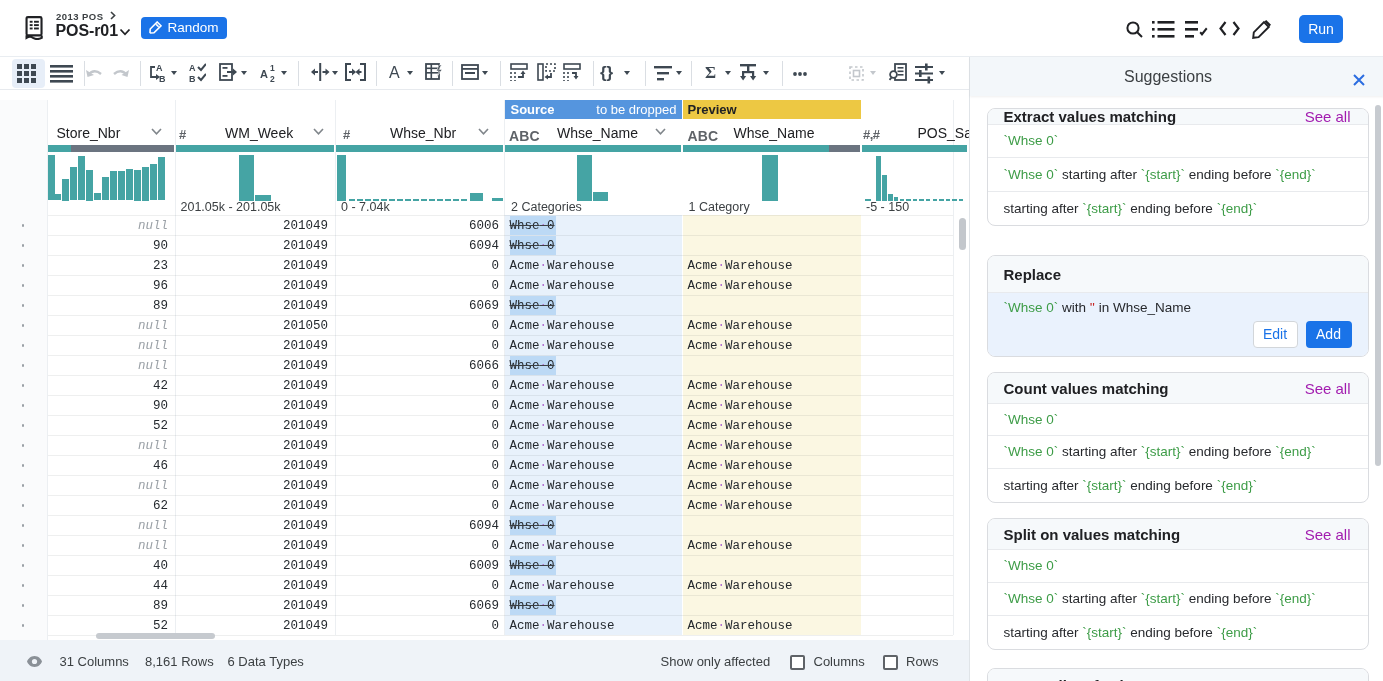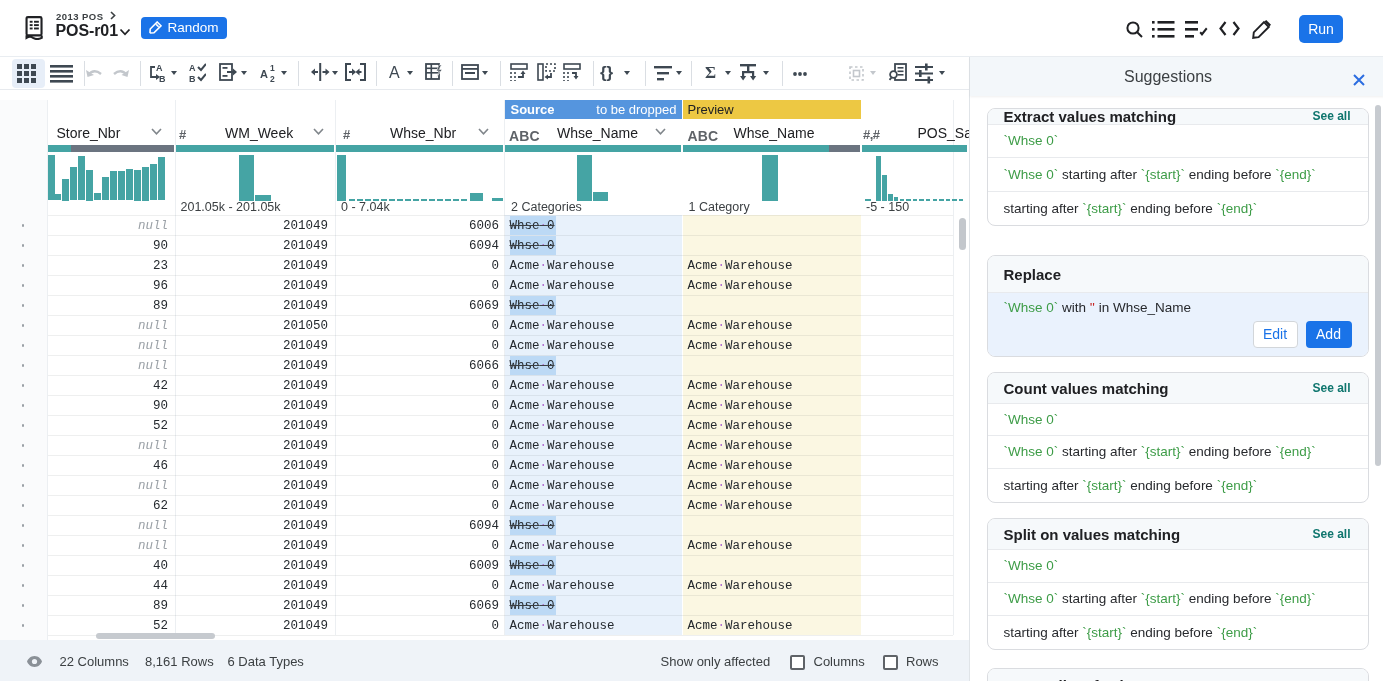--- a/index.html
+++ b/index.html
@@ -57,21 +57,21 @@
 .bbt { position:absolute; top:0; height:41px; line-height:43px; font-size:13px; color:#3c4043; }
 .cbx { position:absolute; top:655px; width:14.5px; height:14.5px; border:2px solid #5f6368; border-radius:2px; background:#fff; }
 
 
 #panel { position:absolute; left:969px; top:57px; width:414px; height:624px; background:#fff; border-left:1px solid #e0e4e8; }
 #phead { position:absolute; left:0; top:0px; width:414px; height:39px; background:#f3f7fa; box-shadow:0 1px 2px rgba(60,64,67,.08); }
 #phead .t { position:absolute; left:0; top:0; width:396px; text-align:center; line-height:39px; font-size:16px; color:#3c4043; }
 .card { position:absolute; left:16.5px; width:382px; background:#fff; border:1px solid #dadce0; border-radius:8px; overflow:hidden; }
 .cardhead { position:relative; background:#f6f9fb; border-bottom:1px solid #e8eaed; }
 .ctitle { position:absolute; left:16px; top:50%; transform:translateY(-50%); font-size:15px; font-weight:700; color:#202124; white-space:nowrap; }
-.seeall { position:absolute; right:17px; top:50%; transform:translateY(-50%); font-size:12px; font-weight:700; color:#0f766e; }
+.seeall { position:absolute; right:17px; top:50%; transform:translateY(-50%); font-size:15px; font-weight:400; color:#a21caf; }
 .crow { position:relative; border-bottom:1px solid #e8eaed; font-size:13.5px; color:#27292d;
   padding-left:16px; display:flex; align-items:center; }
 .crow.last { border-bottom:none; }
 .crow.sel { background:#eaf2fd; }
 .g { color:#3d9c47; }
 .rq { color:#c5221f; }
 .btnrow { position:absolute; right:16px; top:28px; }
 .btn-edit { display:inline-block; width:45px; height:27px; line-height:25px; text-align:center; background:#fff;
   border:1px solid #d2d6da; border-radius:4px; color:#1a73e8; font-size:14px; font-weight:500; margin-right:8px; }
 .btn-add { display:inline-block; width:46px; height:27px; line-height:27px; text-align:center; background:#1a73e8;
@@ -342,21 +342,21 @@
     <div id="gutter"></div>
     <div class="vline" style="left:174.5px"></div>
     <div class="vline" style="left:334.5px"></div>
     <div class="vline" style="left:504px"></div>
     <div class="vline" style="left:952.5px"></div>
     <div class="band" id="srcband">
         <span style="position:absolute;left:6px;font-weight:700">Source</span>
         <span style="position:absolute;right:5px">to be dropped</span>
       </div>
     <div class="band" id="prevband">
-        <span style="position:absolute;left:5px;font-weight:400">Preview</span>
+        <span style="position:absolute;left:5px;font-weight:700">Preview</span>
       </div>
 <div class="htitle" style="left:56.5px">Store_Nbr</div>
 <svg class="abs" style="left:151px;top:38px" width="11" height="7" viewBox="0 0 11 7">
         <path d="M1 1 L5.5 5.8 L10 1" fill="none" stroke="#80868b" stroke-width="1.6"></path>
       </svg>
 <div class="hicon" style="left:179px">#</div>
 <div class="htitle" style="left:225px">WM_Week</div>
 <svg class="abs" style="left:312.5px;top:38px" width="11" height="7" viewBox="0 0 11 7">
         <path d="M1 1 L5.5 5.8 L10 1" fill="none" stroke="#80868b" stroke-width="1.6"></path>
       </svg>
@@ -590,21 +590,21 @@
 <div class="rsep" style="top:545px"></div>
     <div id="vthumb"></div>
     <div id="hthumb"></div>
   </div>
 
   <div id="bottombar">
     <svg class="abs" style="left:27px;top:16px" width="15" height="11" viewBox="0 0 15 11">
         <path d="M7.5 0 C3.5 0 1 3 0 5.5 C1 8 3.5 11 7.5 11 C11.5 11 14 8 15 5.5 C14 3 11.5 0 7.5 0 Z" fill="#8a9097"></path>
         <circle cx="7.5" cy="5.5" r="2.6" fill="#eff3f8"></circle>
       </svg>
-    <div class="bbt" style="left:59.5px">22 Columns</div>
+    <div class="bbt" style="left:59.5px">31 Columns</div>
     <div class="bbt" style="left:145px">8,161 Rows</div>
     <div class="bbt" style="left:227.5px">6 Data Types</div>
     <div class="bbt" style="left:660.5px">Show only affected</div>
     <div class="bbt" style="left:813.5px">Columns</div>
     <div class="bbt" style="left:906px">Rows</div>
   </div>
   <div class="cbx" style="left:790px"></div>
   <div class="cbx" style="left:883px"></div>
 
   <div id="panel">

